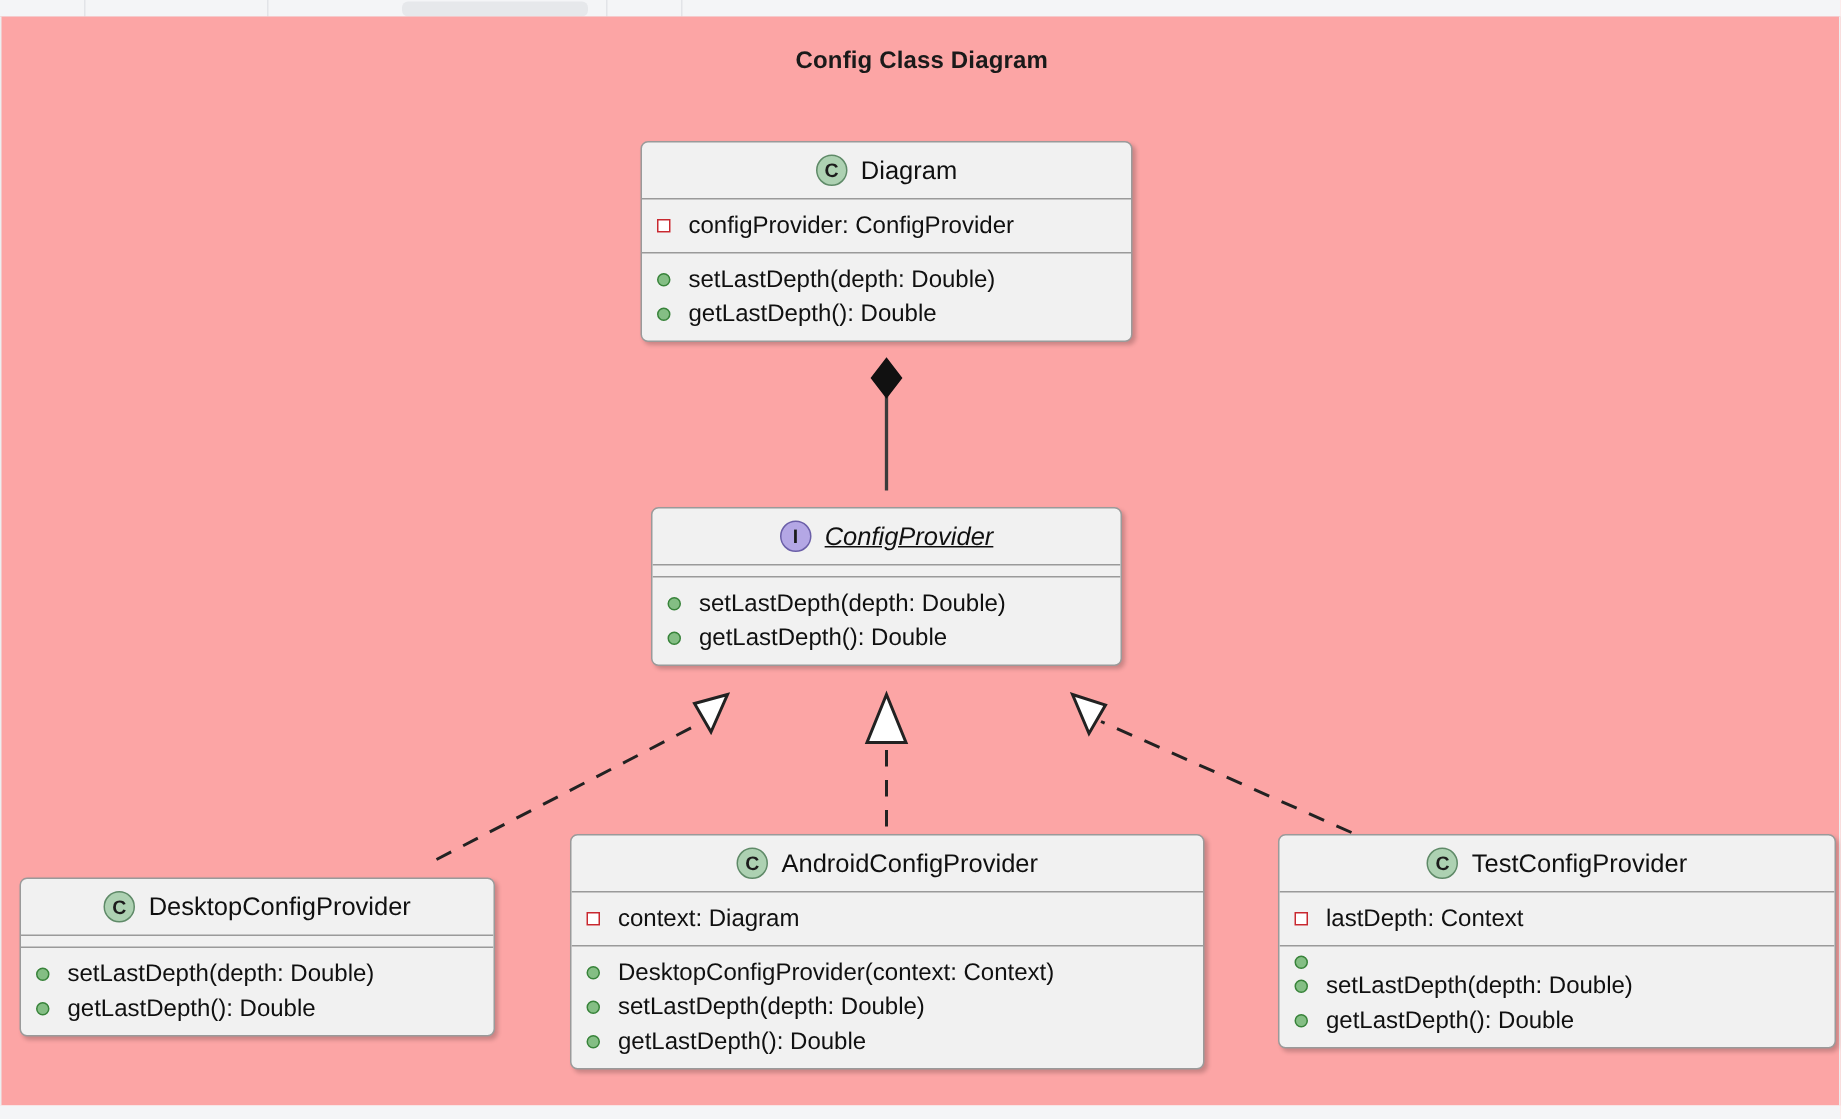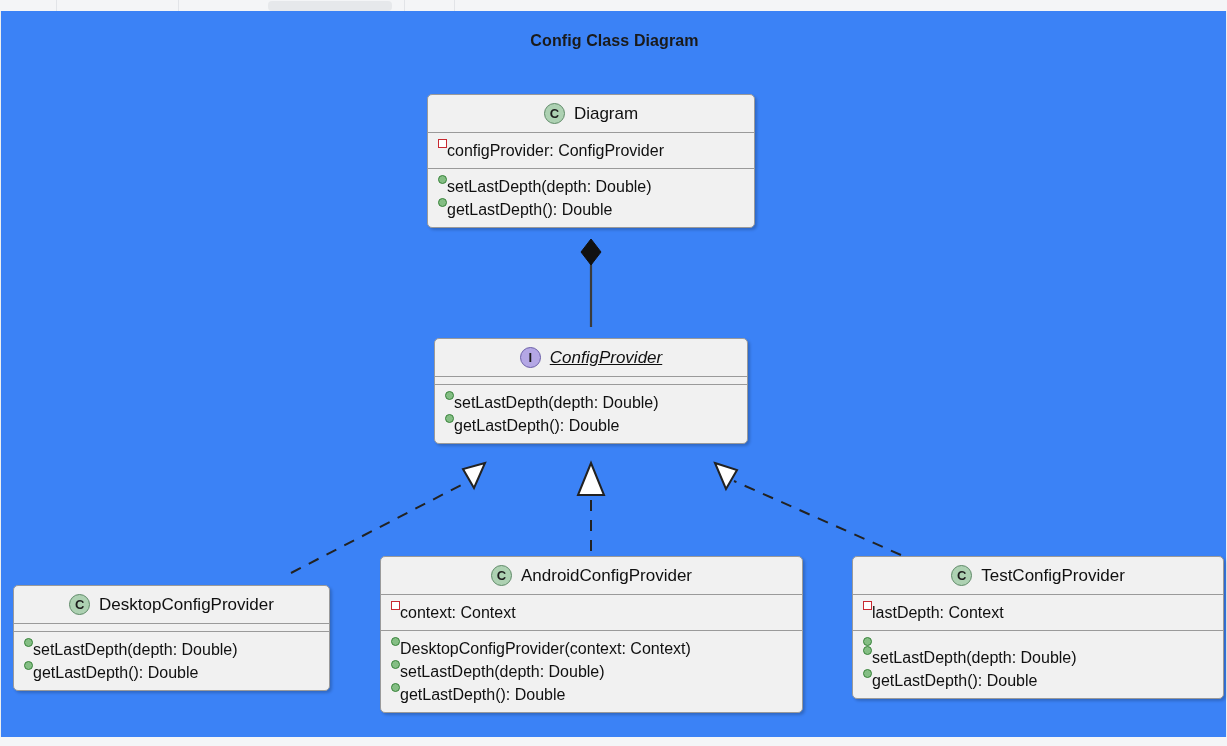--- a/index.html
+++ b/index.html
@@ -39,21 +39,21 @@
   #bottom-strip {
     position: absolute;
     left: 0; top: 737px;
     width: 1227px; height: 9px;
     background: #f4f5f7;
   }
   #canvas {
     position: absolute;
     left: 0; top: 11px;
     width: 1227px; height: 726px;
-    background: #3b82f6;
+    background: #fca5a5;
     border-left: 1px solid #eceef0;
     border-right: 1px solid #eceef0;
     box-sizing: border-box;
   }
 
   
   #diagram-title {
     position: absolute;
     left: 0; top: 21px;
     width: 1227px;
@@ -119,21 +119,22 @@
   .compartment {
     border-top: 1px solid #9a9a9a;
     padding: 6px 12px 6px 10px;
   }
   .compartment.empty {
     padding: 0;
     height: 7px;
   }
   .member {
     display: flex;
-    gap: 0;
+    align-items: center;
+    gap: 12px;
     font-size: 16px;
     color: #101010;
     line-height: 23px;
     white-space: nowrap;
   }
   .vis {
     flex: 0 0 auto;
     display: inline-block;
   }
   .vis.private {
@@ -255,21 +256,21 @@
   </div>
 
   <div class="node" id="node-android">
     <div class="node-header">
       <span class="stereotype-icon cls">C</span>
       <span class="node-title">AndroidConfigProvider</span>
     </div>
     <div class="compartment">
       <div class="member">
         <span class="vis private"></span>
-        <span>context: Context</span>
+        <span>context: Diagram</span>
       </div>
     </div>
     <div class="compartment">
       <div class="member">
         <span class="vis public"></span>
         <span>DesktopConfigProvider(context: Context)</span>
       </div>
       <div class="member">
         <span class="vis public"></span>
         <span>setLastDepth(depth: Double)</span>

